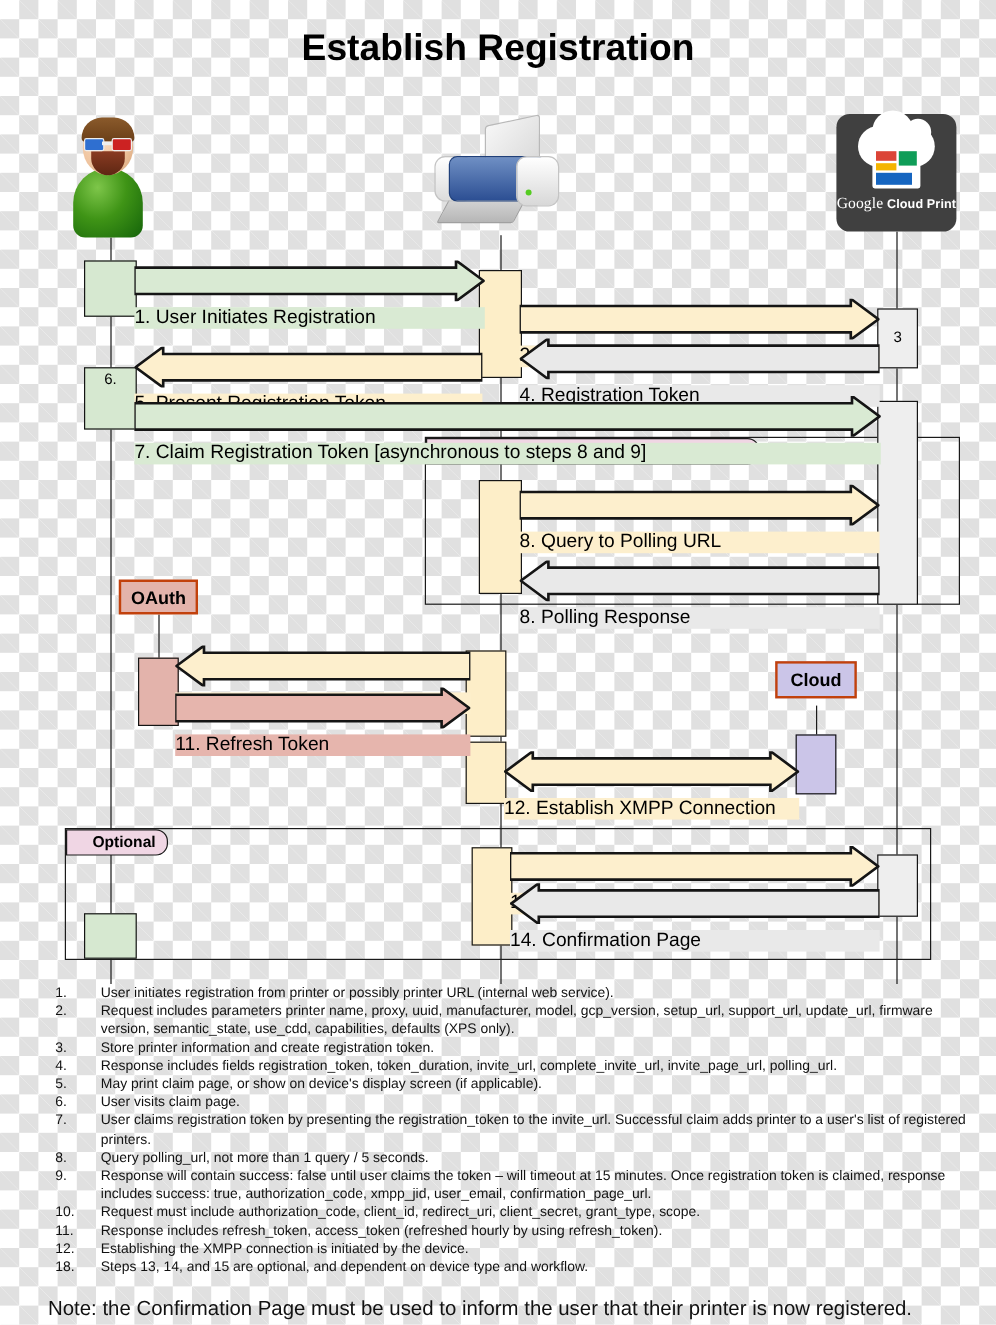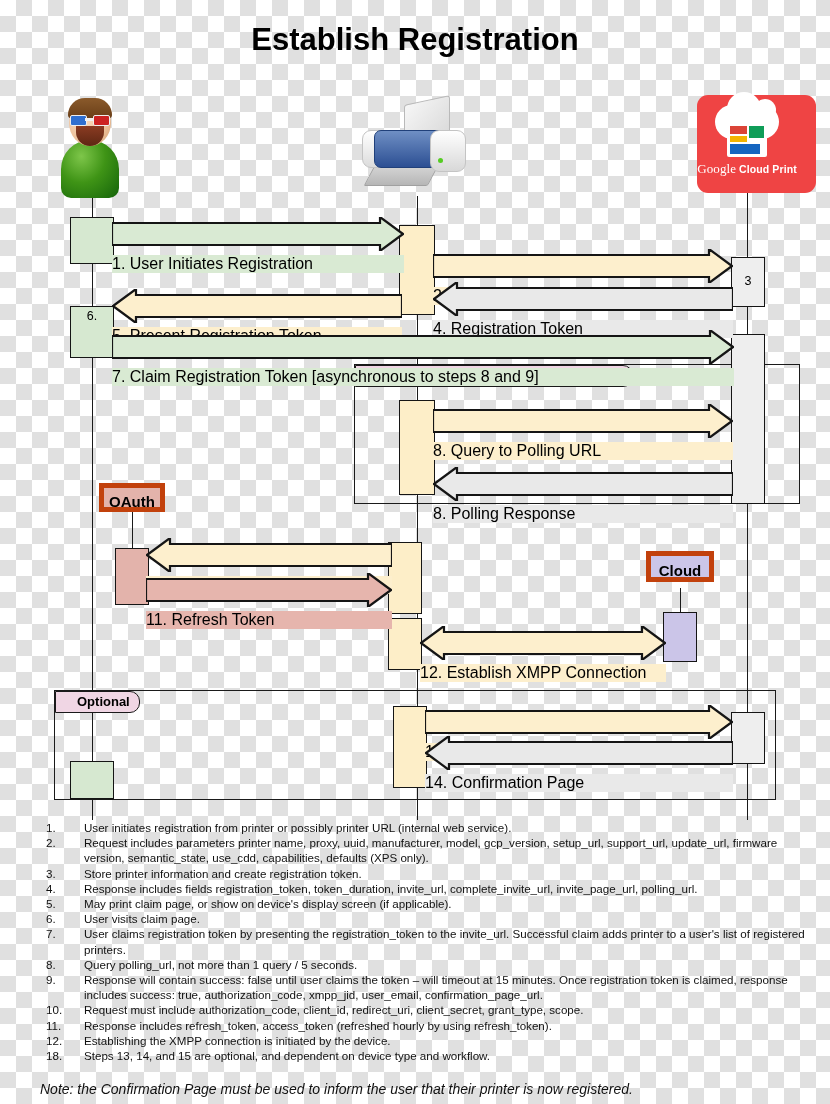--- a/index.html
+++ b/index.html
@@ -48,21 +48,21 @@
   .p-body{position:absolute;left:12px;top:30px;width:78px;height:36px;border-radius:7px;
      background:linear-gradient(#6f8fc4,#2c4f93);border:1px solid #20407a;}
   .p-left{position:absolute;left:0px;top:30px;width:30px;height:36px;border-radius:9px;
      background:linear-gradient(#ffffff,#dcdcdc);border:1px solid #c4c4c4;}
   .p-right{position:absolute;left:68px;top:30px;width:34px;height:40px;border-radius:9px;
      background:linear-gradient(#ffffff,#d8d8d8);border:1px solid #c4c4c4;}
   .p-tray{position:absolute;left:8px;top:62px;width:62px;height:22px;background:linear-gradient(#dadada,#b6b6b6);
      border:1px solid #a0a0a0;transform:skewX(-28deg);border-radius:2px;}
   .p-led{position:absolute;left:76px;top:58px;width:5px;height:5px;border-radius:50%;background:#55cc22;}
 
-  .actor-gcp{left:697px;top:95px;width:119px;height:98px;background:#ef4444;border-radius:11px;}
+  .actor-gcp{left:697px;top:95px;width:100px;height:98px;background:#404040;border-radius:11px;}
   .g-cloud{position:absolute;left:18px;top:10px;width:64px;height:34px;background:#fff;border-radius:17px;}
   .g-cloud:before{content:"";position:absolute;left:12px;top:-13px;width:34px;height:34px;background:#fff;border-radius:50%;}
   .g-cloud:after{content:"";position:absolute;right:3px;top:-6px;width:22px;height:22px;background:#fff;border-radius:50%;}
   .g-paper{position:absolute;left:30px;top:28px;width:40px;height:34px;background:#fff;border-radius:2px;z-index:3;}
   .g-r1{position:absolute;left:3px;top:3px;width:17px;height:8px;background:#db4437;}
   .g-r2{position:absolute;left:22px;top:3px;width:15px;height:12px;background:#0f9d58;}
   .g-r3{position:absolute;left:3px;top:13px;width:17px;height:6px;background:#f4b400;}
   .g-r4{position:absolute;left:3px;top:21px;width:30px;height:10px;background:#1565c0;}
   .g-label{position:absolute;left:0;top:66px;width:100px;text-align:center;color:#fff;
      font-size:10.5px;font-weight:bold;letter-spacing:.1px;}
@@ -71,38 +71,38 @@
   
   .act{border:1.8px solid #151515;box-sizing:border-box;}
   .act-user{background:#d6e8d0;}
   .act-printer{background:#fdeec8;}
   .act-cloud{background:#eeeeee;}
   .act-oauth{background:#e3b3ab;}
   .act-gtalk{background:#cbc5e8;}
   .act-num{font-size:12.5px;color:#000;text-align:center;padding-top:2px;}
 
   
-  .pbox{border:5px solid #c2410c;box-sizing:border-box;text-align:center;
+  .pbox{border:2px solid #c2410c;box-sizing:border-box;text-align:center;
         font-weight:bold;font-size:15px;color:#000;}
   .pbox-oauth{background:#e3b3ab;}
   .pbox-gtalk{background:#cbc5e8;}
 
   
   .frag{border:1.8px solid #1a1a1a;box-sizing:border-box;background:transparent;}
   .frag-tag{position:absolute;border:1.8px solid #1a1a1a;background:#f0d6e4;
      border-radius:0 10px 10px 0;font-size:13px;font-weight:bold;color:#000;
      padding:2px 9px 3px 7px;box-sizing:border-box;white-space:nowrap;}
 
   
   .notes{left:46px;top:820px;width:760px;}
   .note-row{display:flex;margin-bottom:0px;line-height:15.2px;}
   .note-n{width:38px;flex:0 0 38px;font-size:11.6px;color:#111;}
   .note-t{font-size:11.6px;color:#111;}
   .note-final{position:absolute;left:40px;top:1081px;width:770px;
-     font-size:14px;font-style:italic;color:#111;}
+     font-size:17px;color:#111;}
 </style>
 </head>
 <body>
 
 <div class="canvas">
 
   <div class="abs" id="page-title">Establish Registration</div>
 
   <div class="abs lifeline" style="left:92px;top:198px;height:622px;"></div>
   <div class="abs lifeline" style="left:417px;top:196px;height:624px;"></div>

